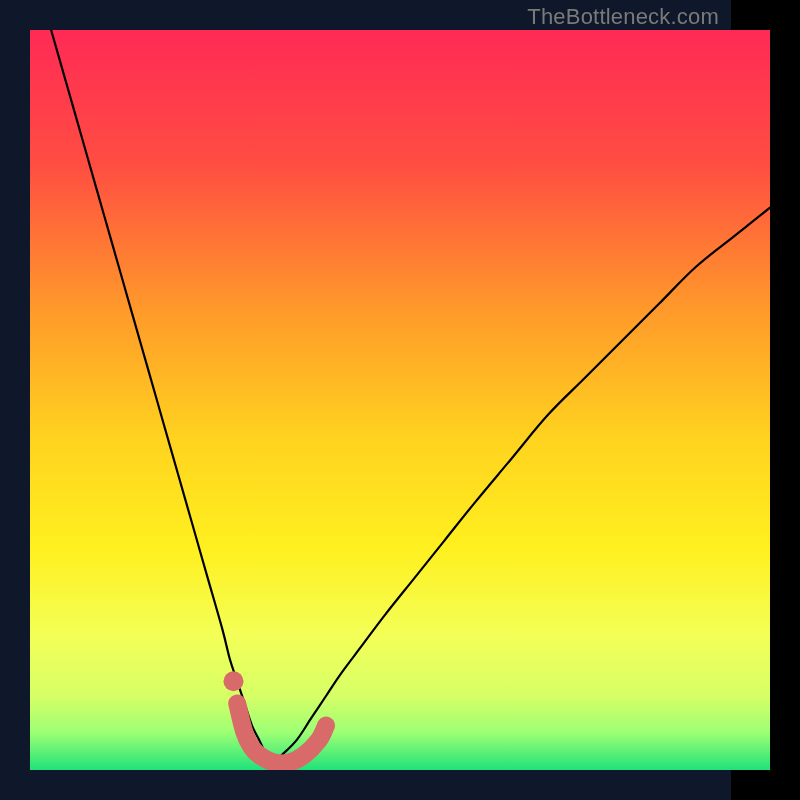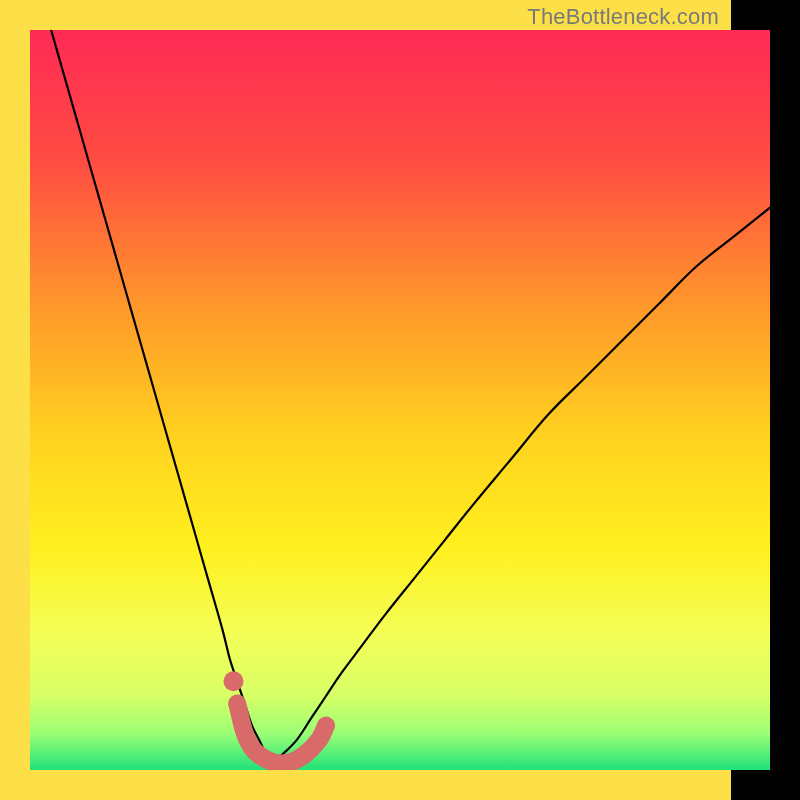--- a/index.html
+++ b/index.html
@@ -8,21 +8,21 @@
     width: 800px;
     height: 800px;
     overflow: hidden;
     background: #000;
     font-family: Arial, Helvetica, sans-serif;
   }
   .frame {
     position: absolute;
     left: 0; top: 0;
     width: 731px; height: 800px;
-    background: #fde047;
+    background: #0f172a;
   }
   .watermark {
     position: absolute;
     top: 4px;
     right: 12px;
     color: #7a7a7a;
     font-size: 22px;
     font-weight: 500;
     letter-spacing: 0.2px;
     z-index: 10;

